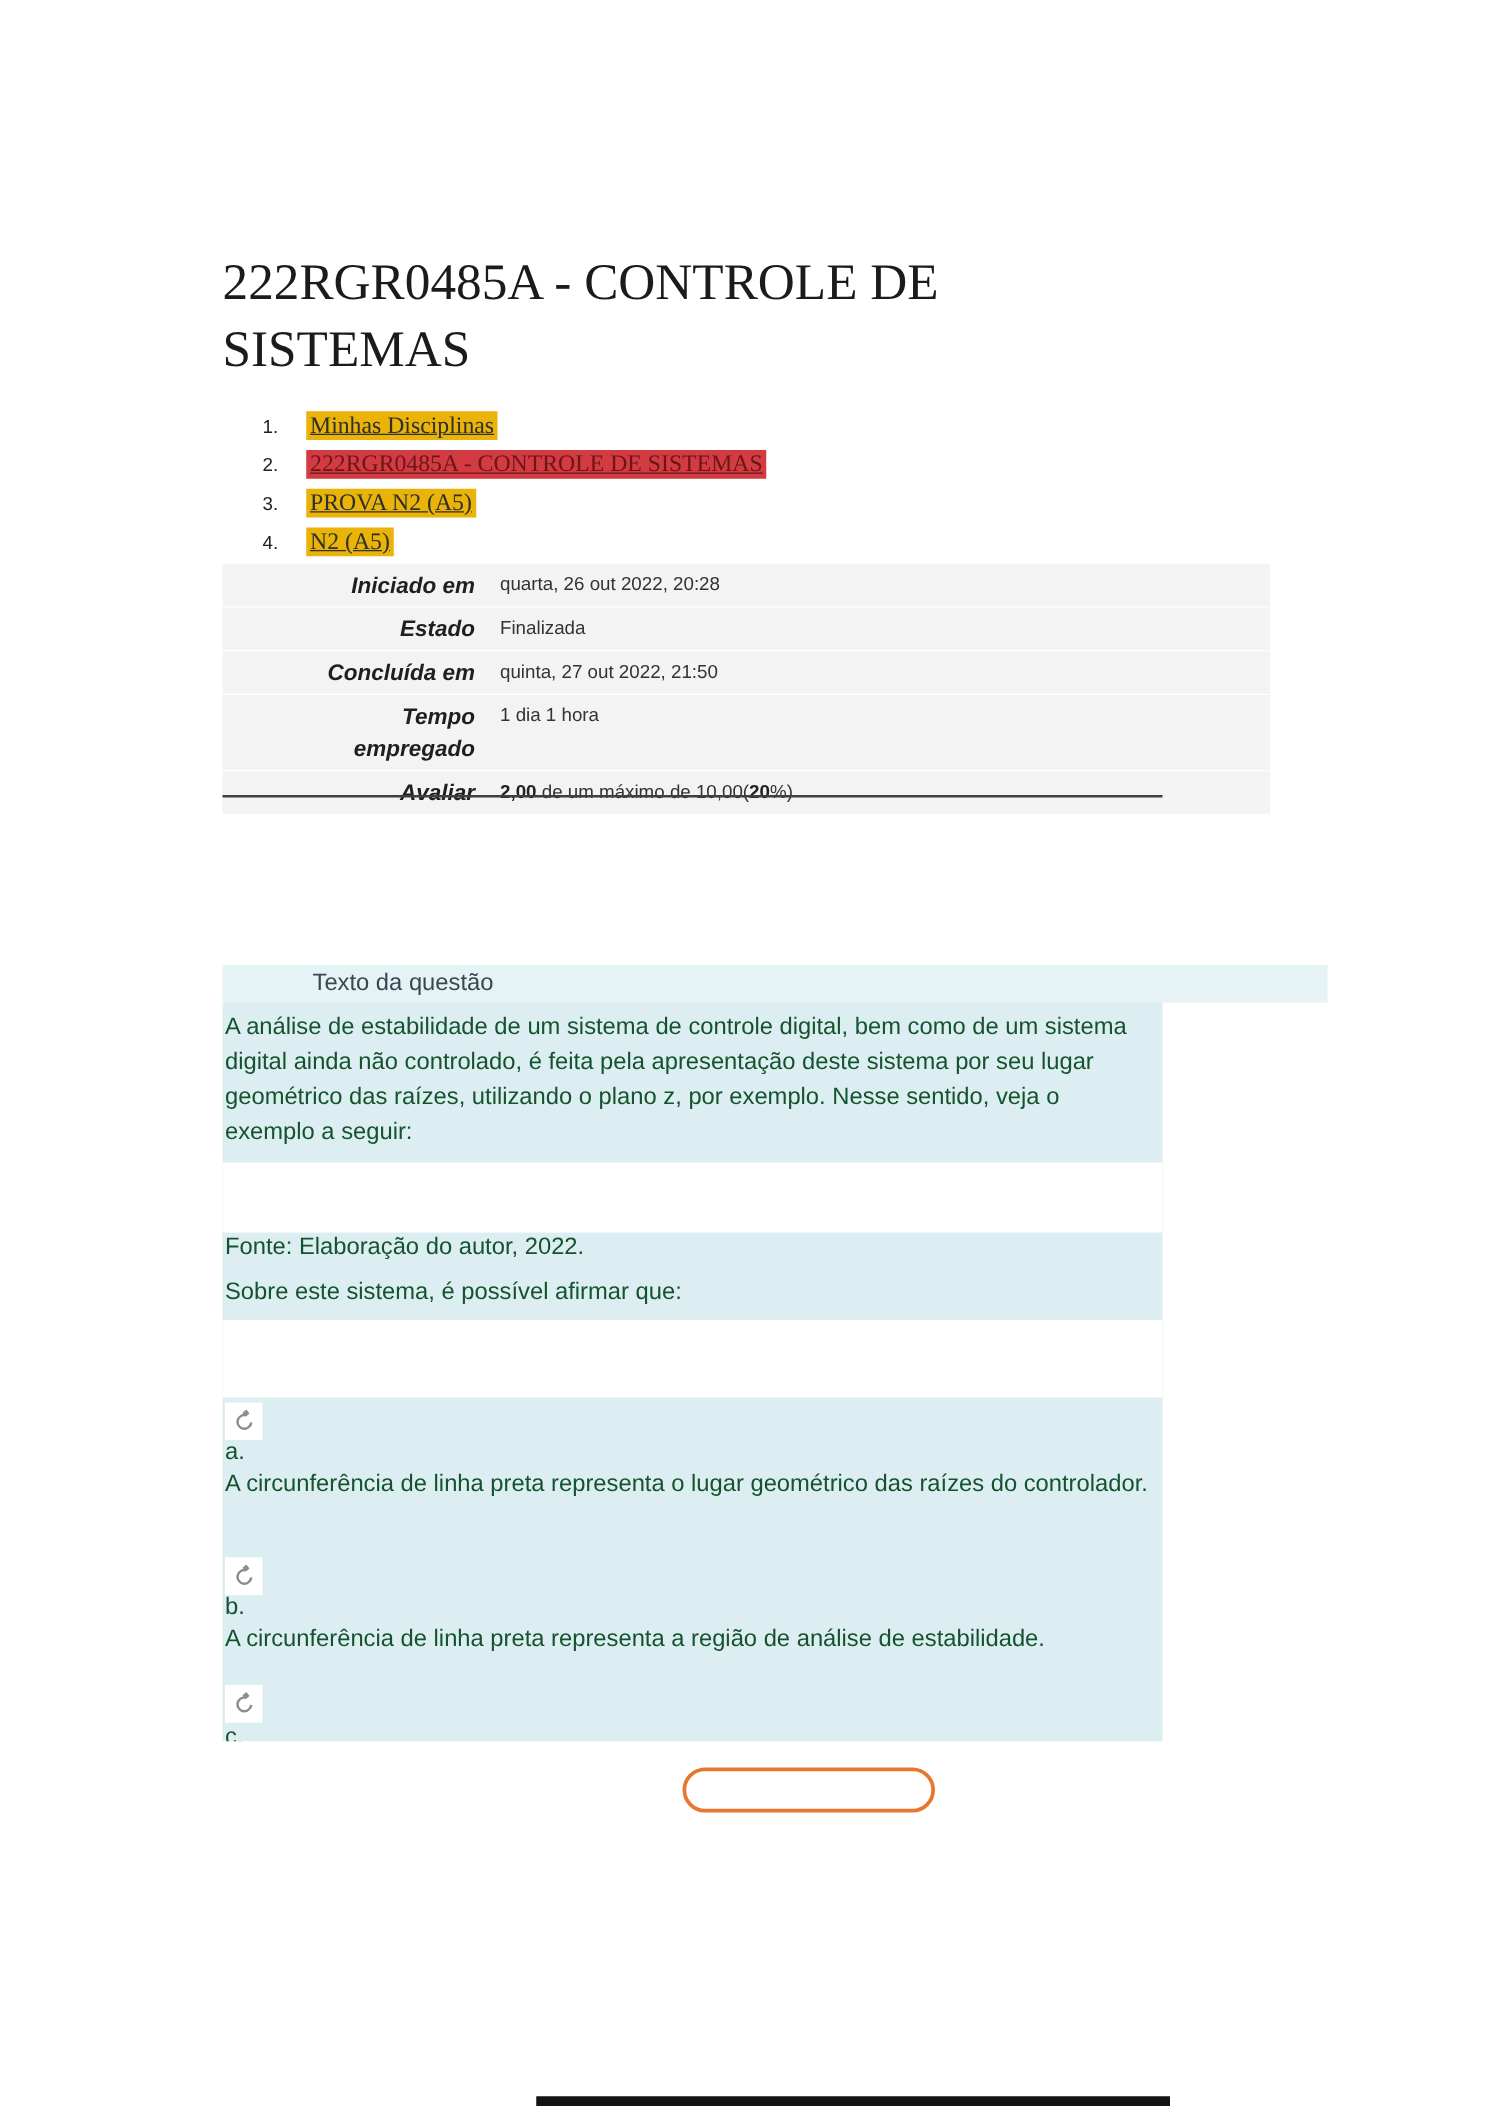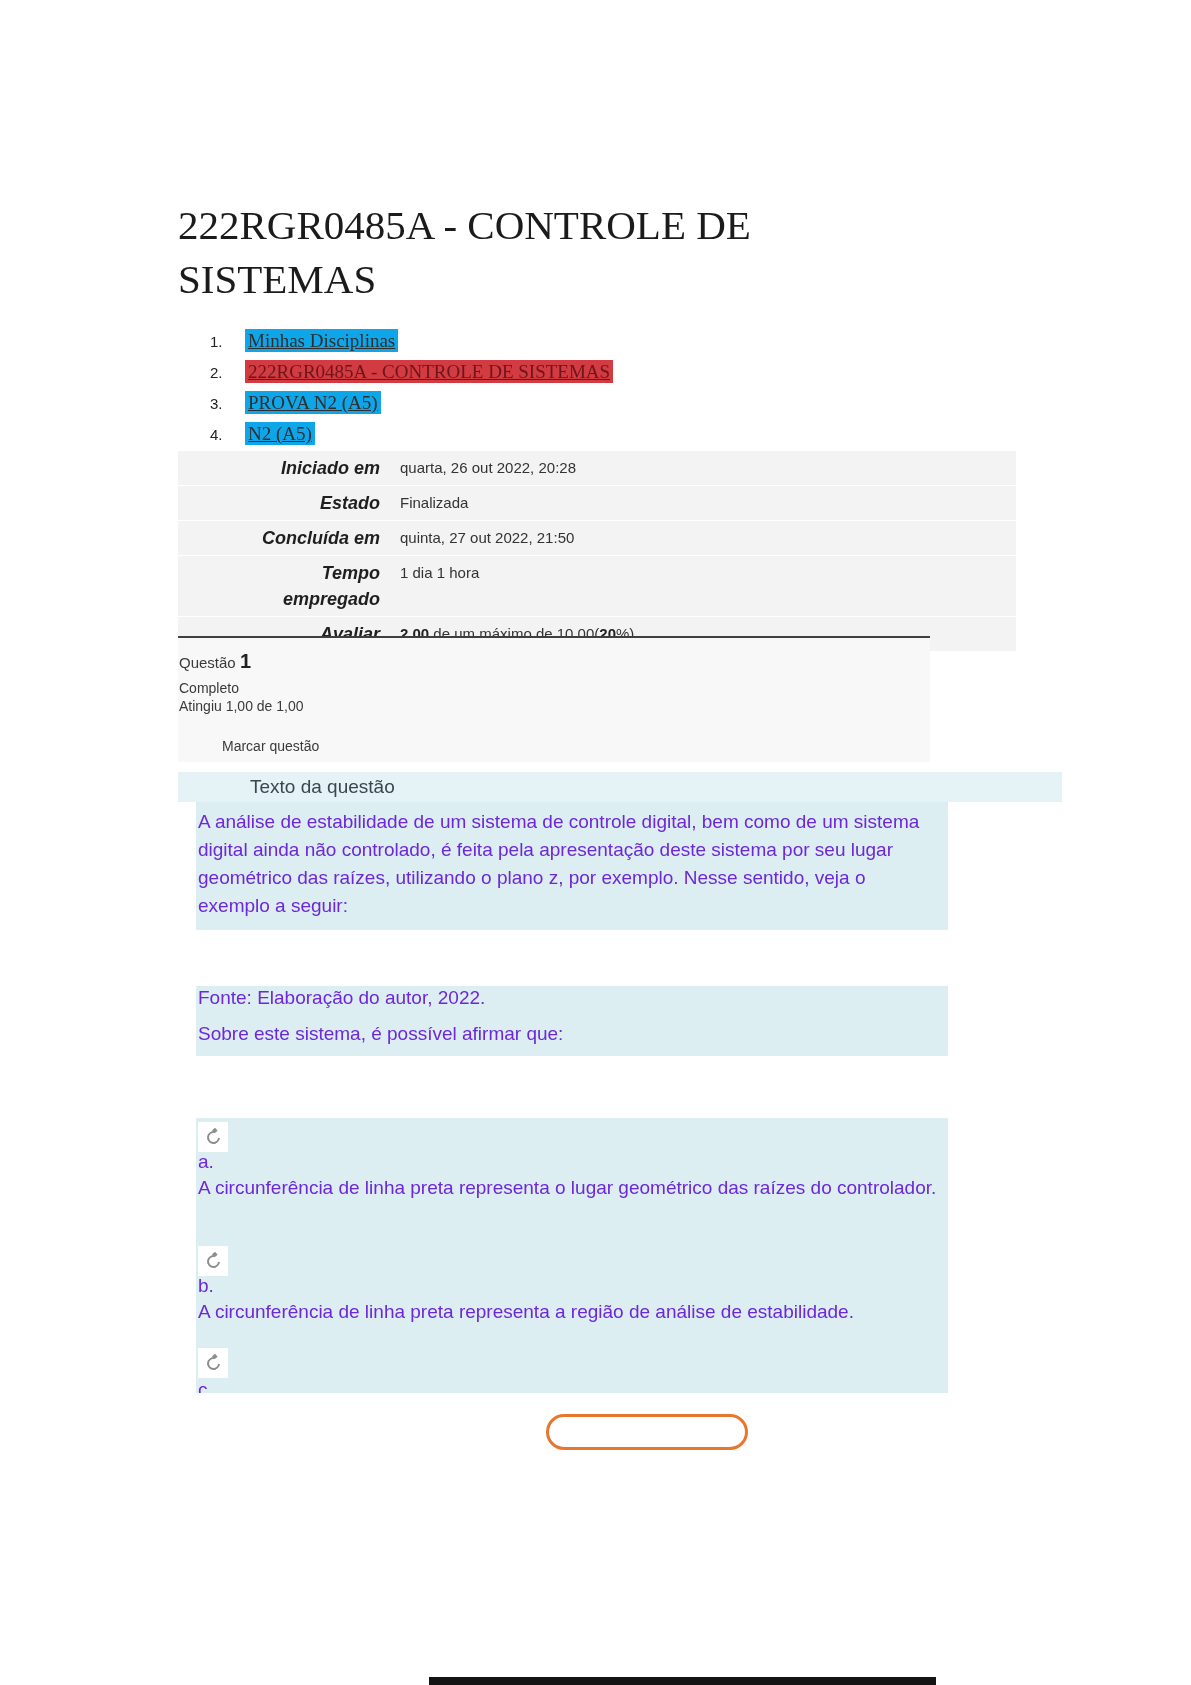--- a/index.html
+++ b/index.html
@@ -24,21 +24,21 @@
   .breadcrumb li { counter-increment:bc; margin-bottom:9px; font-size:18px; min-height:22px; }
   .breadcrumb li::before {
     content: counter(bc) ".";
     display:inline-block; width:30px; margin-left:32px;
     font-size:15px; color:#222;
   }
   .bc-link {
     font-family:"Liberation Serif", serif;
     font-size:19px; text-decoration:underline; padding:1px 3px; cursor:pointer;
   }
-  .bc-gray { background:#0ea5e9; color:#2f2f2f; }
+  .bc-gray { background:#eab308; color:#2f2f2f; }
   .bc-red  { background:#d13b41; color:#6d151a; }
 
   
   .summary { position:absolute; left:178px; top:451px; width:838px; }
   .srow { display:flex; background:#f3f3f3; margin-bottom:1px; align-items:flex-start; }
   .srow.tall { min-height:60px; }
   .slabel {
     flex:none; width:222px; padding:4px 20px 4px 65px;
     text-align:right; font-weight:bold; font-size:18px; line-height:26px; color:#1f1f1f;font-style:italic;
   }
@@ -56,23 +56,23 @@
   .qflag { position:absolute; left:44px; top:100px; font-size:14px; color:#3a3a3a; cursor:pointer; }
 
   
   .qtext-header {
     position:absolute; left:178px; top:772px; width:884px; height:30px;
     background:#e6f3f6; font-size:19px; color:#39474e; line-height:30px; padding-left:72px;
   }
 
   
   .qbody {
-    position:absolute; left:196px; top:802px; width:752px; height:591px;
+    position:absolute; left:178px; top:802px; width:752px; height:591px;
     background:#dceef2; overflow:hidden;
-    font-size:19px; line-height:28px; color:#6d28d9;
+    font-size:19px; line-height:28px; color:#14532d;
   }
   .qpara   { position:absolute; top:6px;   left:2px; width:742px; }
   .gap1    { position:absolute; top:128px; left:0; width:752px; height:56px; background:#ffffff; }
   .qsource { position:absolute; top:182px; left:2px; width:742px; }
   .qprompt { position:absolute; top:218px; left:2px; width:742px; }
   .gap2    { position:absolute; top:254px; left:0; width:752px; height:62px; background:#ffffff; }
 
   .icon-box {
     position:absolute; left:2px; width:30px; height:30px; background:#ffffff;
     display:flex; align-items:center; justify-content:center; cursor:pointer;
@@ -144,29 +144,20 @@
       <div class="svalue">1 dia 1 hora</div>
     </div>
     <div class="srow">
       <div class="slabel">Avaliar</div>
       <div class="svalue"><b>2,00</b><span> de um máximo de 10,00(</span><b>20</b><span>%)</span></div>
     </div>
   </div>
 
   <div class="divider"></div>
 
-  <div class="qinfo">
-    <div class="qnum">
-      <span>Questão</span>
-      <span class="num">1</span>
-    </div>
-    <div class="qstatus">Completo</div>
-    <div class="qpoints">Atingiu 1,00 de 1,00</div>
-    <a class="qflag">Marcar questão</a>
-  </div>
 
   <div class="qtext-header">Texto da questão</div>
 
   <div class="qbody">
     <p class="qpara">A análise de estabilidade de um sistema de controle digital, bem como de um sistema digital ainda não controlado, é feita pela apresentação deste sistema por seu lugar geométrico das raízes, utilizando o plano z, por exemplo. Nesse sentido, veja o exemplo a seguir:</p>
     <div class="gap1"></div>
     <p class="qsource">Fonte: Elaboração do autor, 2022.</p>
     <p class="qprompt">Sobre este sistema, é possível afirmar que:</p>
     <div class="gap2"></div>
 

